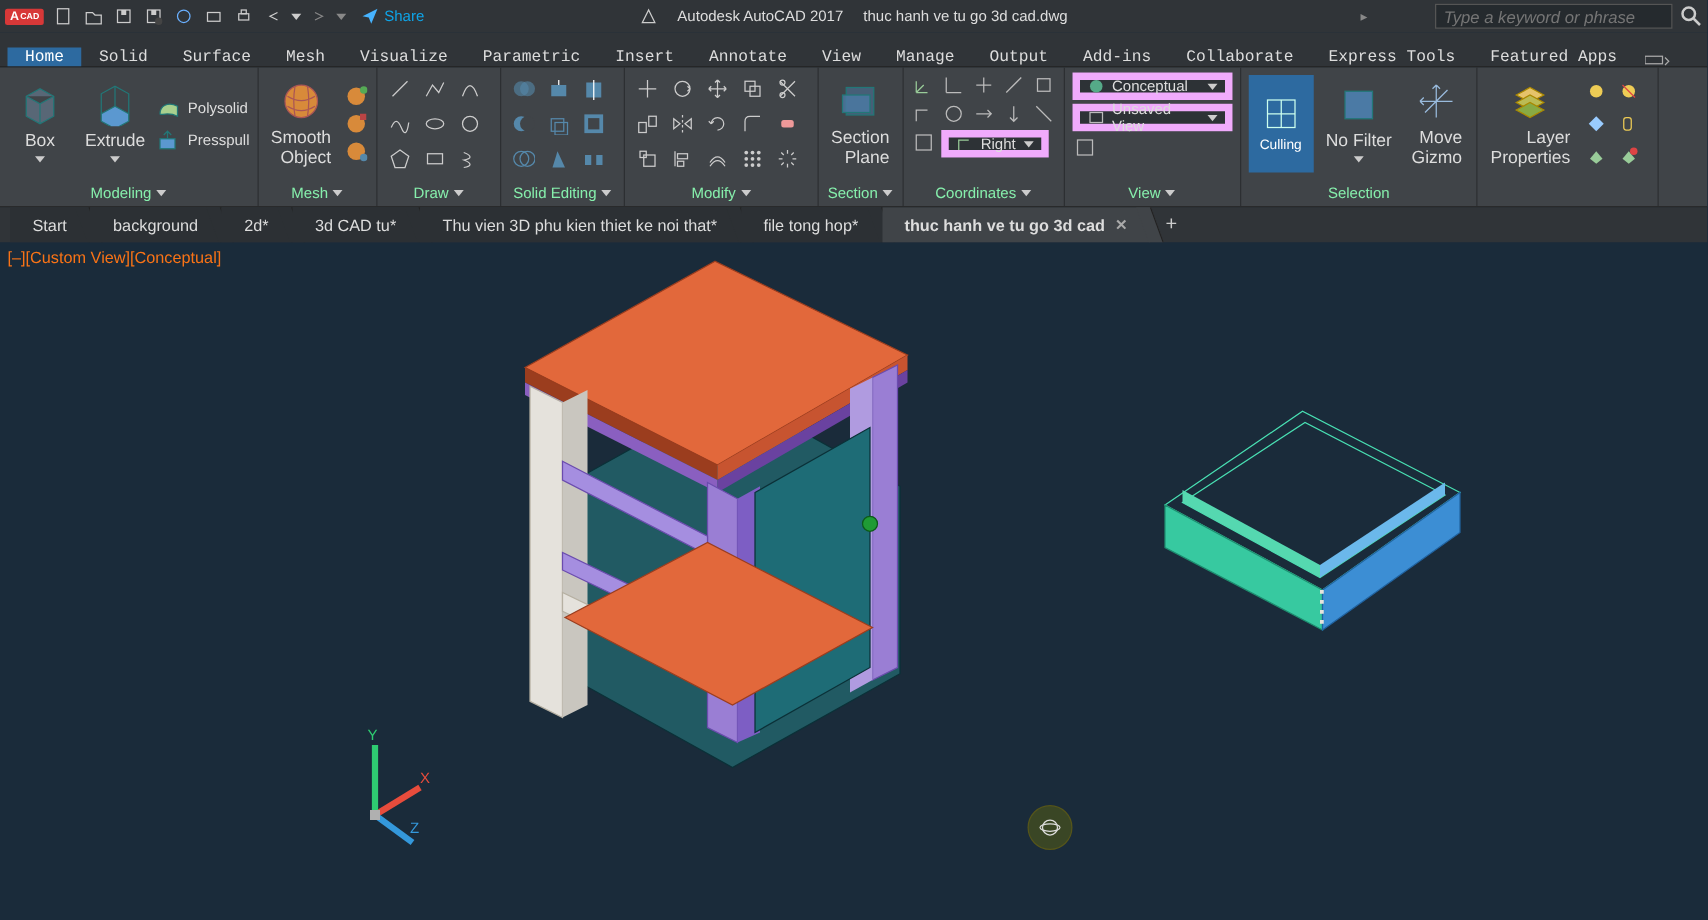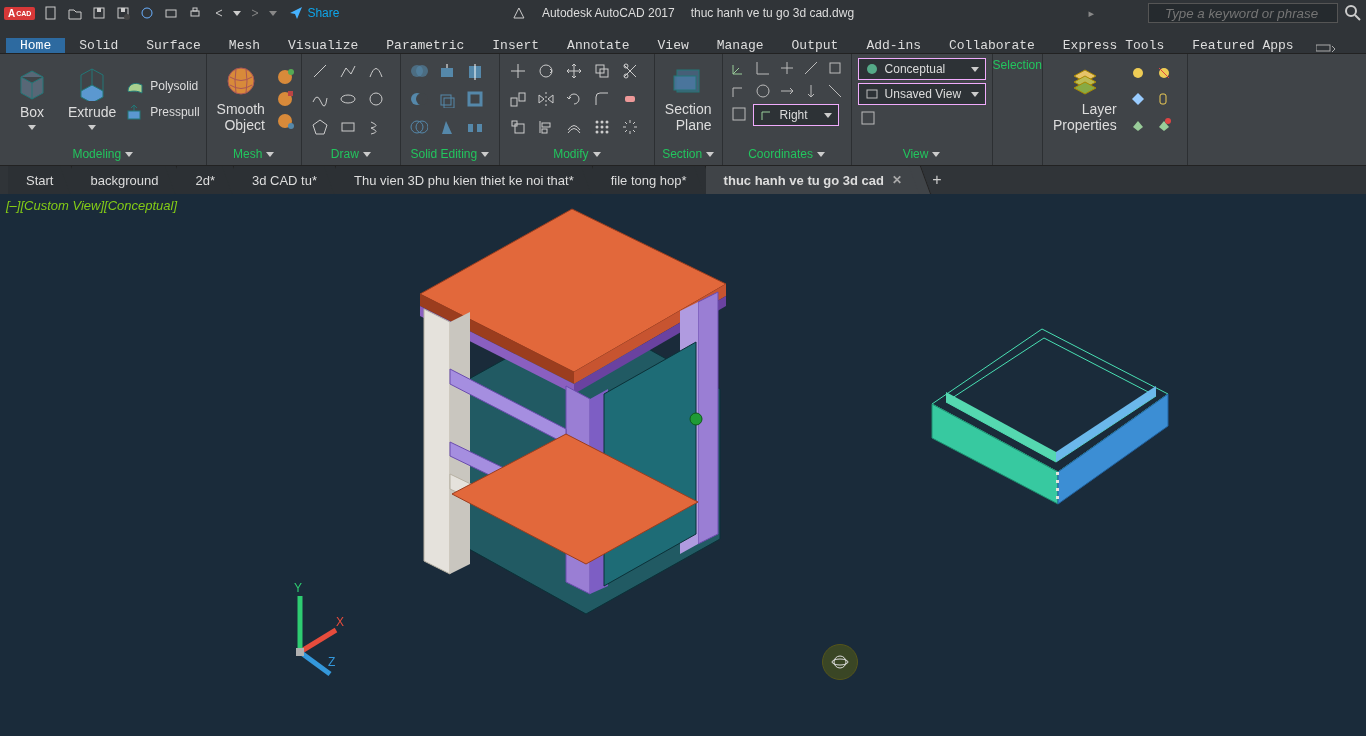--- a/index.html
+++ b/index.html
@@ -62,21 +62,21 @@
     margin-left: auto;
     display: flex;
     align-items: center;
     gap: 6px;
   }
   .search-box {
     background: #252a2e;
     border: 1px solid #555;
     color: #14b8a6;
     font-style: italic;
-    padding: 2px 16px;
+    padding: 2px 6px;
     width: 190px;
     height: 20px;
     margin-left: 44px;
   }
   .mag-icon {
     width: 18px;
     height: 18px;
     color: #ccc;
   }
   .ribbon-tabs {
@@ -118,21 +118,21 @@
     display: flex;
     align-items: center;
     padding: 4px 6px;
     gap: 6px;
   }
   .panel-footer {
     height: 22px;
     display: flex;
     align-items: center;
     justify-content: center;
-    color: #22c55e;
+    color: #86efac;
     font-size: 12px;
     gap: 4px;
   }
   .caret-down {
     width: 0; height: 0;
     border-left: 4px solid transparent;
     border-right: 4px solid transparent;
     border-top: 5px solid #ccc;
     display: inline-block;
   }
@@ -155,21 +155,21 @@
   .grid-icons {
     display: grid;
     grid-template-columns: repeat(3, 24px);
     grid-template-rows: repeat(3, 24px);
     gap: 4px;
     padding-right: 6px;
   }
   .grid-icons .cell { display:flex; align-items:center; justify-content:center; cursor:pointer; }
   .dropdown-field {
     background: #2d3236;
-    border: 1px solid #f0abfc;
+    border: 6px solid #f0abfc;
     height: 22px;
     display: flex;
     align-items: center;
     padding: 0 6px;
     gap: 6px;
     cursor: pointer;
     color: #ddd;
   }
   .culling-btn {
     background: #2d6aa0;
@@ -224,23 +224,22 @@
     top: 194px;
     left: 0;
     right: 0;
     bottom: 0;
     background: #1a2b3a;
   }
   .viewlabel {
     position:absolute;
     top: 4px;
     left: 6px;
-    color: #84cc16;
+    color: #f97316;
     font-size: 13px;
-    font-style: italic;
   }
   .view-seg { cursor:pointer; }
   .orbit-cursor {
     position:absolute;
     left: 822px; top: 450px;
     width: 36px; height: 36px;
     border-radius: 50%;
     background: rgba(120,120,0,0.35);
     border: 1px solid #55551a;
     display:flex; align-items:center; justify-content:center;
@@ -779,20 +778,44 @@
           </span>
       </div>
     </div>
     <div class="panel-footer">
         <span>View</span>
         <span class="caret-down"></span>
       </div>
   </div>
 
   <div class="panel" style="flex:0 0 auto">
+    <div class="panel-body">
+      <div class="culling-btn">
+        <svg width="30" height="30">
+            <rect x="4" y="4" width="22" height="22" fill="none" stroke="#cfe"></rect>
+            <line x1="4" y1="15" x2="26" y2="15" stroke="#cfe"></line>
+            <line x1="15" y1="4" x2="15" y2="26" stroke="#cfe"></line>
+          </svg>
+        <span style="font-size:11px">Culling</span>
+      </div>
+      <div class="big-btn">
+        <svg class="icon-box">
+            <rect x="6" y="6" width="22" height="22" fill="#4b7aa5" stroke="#277"></rect>
+          </svg>
+        <span>No Filter</span>
+          <span class="caret-down"></span>
+      </div>
+      <div class="big-btn">
+        <svg class="icon-box">
+            <path d="M17 4 L17 30 M17 4 l-3 3 M17 4 l3 3 M4 17 L30 17 M4 17 l3 -3 M4 17 l3 3 M8 26 L26 8" stroke="#9bd" fill="none"></path>
+          </svg>
+        <span style="white-space:pre">Move
+Gizmo</span>
+      </div>
+    </div>
     <div class="panel-footer">
         <span>Selection</span>
       </div>
   </div>
 
   <div class="panel">
     <div class="panel-body">
       <div class="big-btn">
         <svg class="icon-box">
             <path d="M6 12 L17 6 L28 12 L17 18 Z" fill="#e6c36a" stroke="#a80"></path>

